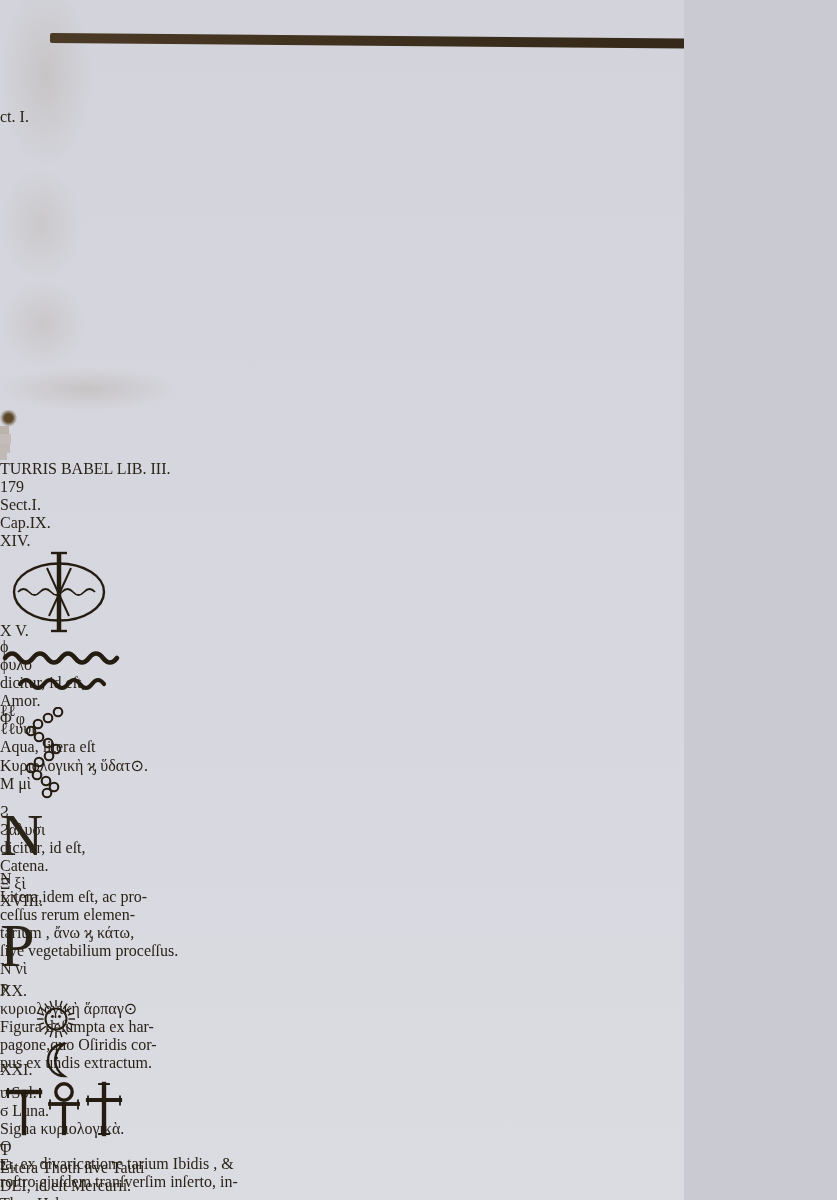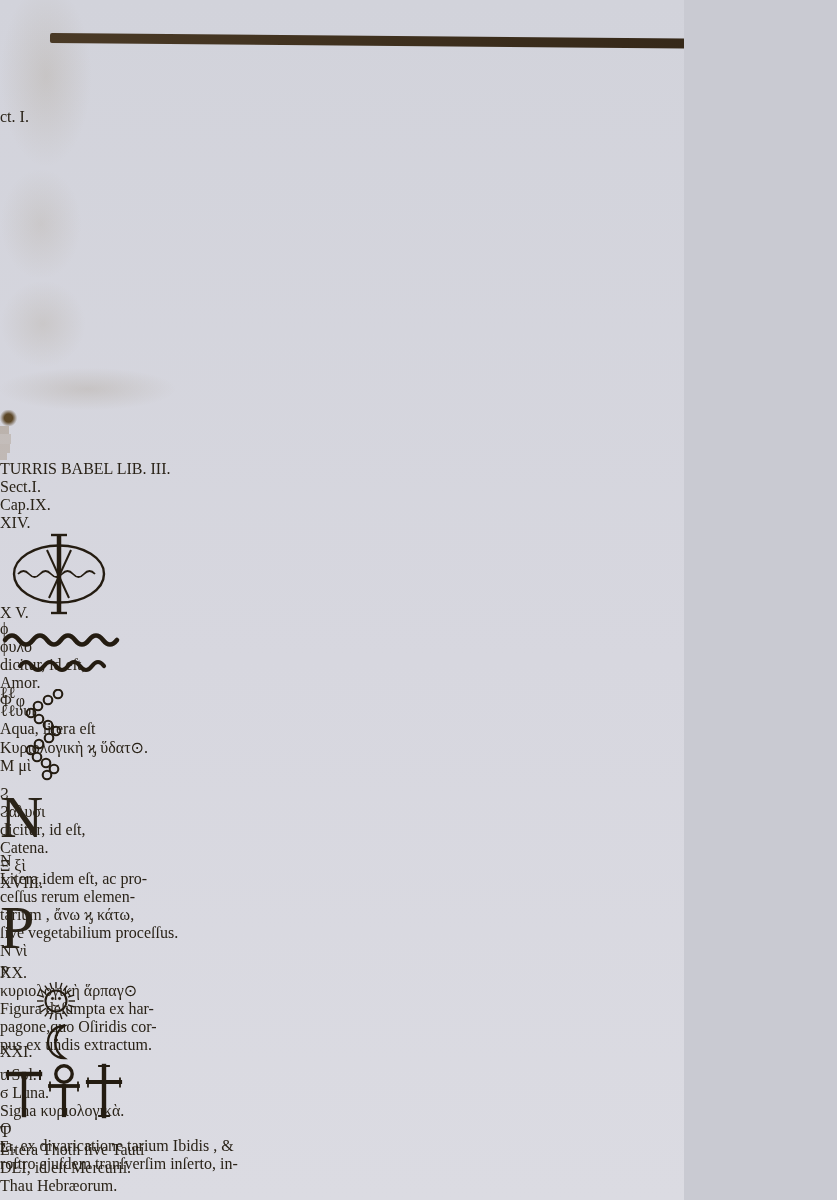--- a/index.html
+++ b/index.html
@@ -93,20 +93,21 @@
   <div class="ghost" style="left:468px;top:702px;width:86px;height:88px;background:radial-gradient(ellipse,rgba(140,118,78,.14),rgba(140,118,78,0) 70%);"></div>
   <div class="ghost" style="left:172px;top:1006px;width:175px;height:42px;background:radial-gradient(ellipse,rgba(130,108,70,.17),rgba(130,108,70,0) 72%);"></div>
   <div class="spot" style="left:262px;top:1040px;width:17px;height:16px;background:radial-gradient(circle,#5d4829 0 35%,rgba(93,72,41,.35) 60%,rgba(93,72,41,0) 75%);"></div>
   <div class="spot" style="left:118px;top:514px;width:9px;height:8px;background:rgba(130,100,60,.3);"></div>
   <div class="spot" style="left:658px;top:222px;width:11px;height:10px;background:rgba(130,100,60,.22);"></div>
   <div class="spot" style="left:82px;top:932px;width:10px;height:9px;background:rgba(130,100,60,.25);"></div>
   <div class="spot" style="left:398px;top:58px;width:7px;height:7px;background:rgba(130,100,60,.25);"></div>
 
   <div class="content">
     <div class="title">TURRIS BABEL LIB. III.</div>
+    <div class="pagenum">179</div>
     <div class="mnote right">Sect.I.</div>
     <div class="mnote left">Cap.IX.</div>
 
     <div id="glyph-table">
   <div class="trow" style="height:90px">
     <div class="c-num">
             <div>XIV.</div>
           </div>
     <div class="c-glyph"><svg width="118" height="84" viewBox="0 0 118 84">
               <g stroke="#241c11" fill="none" stroke-width="2.4">

